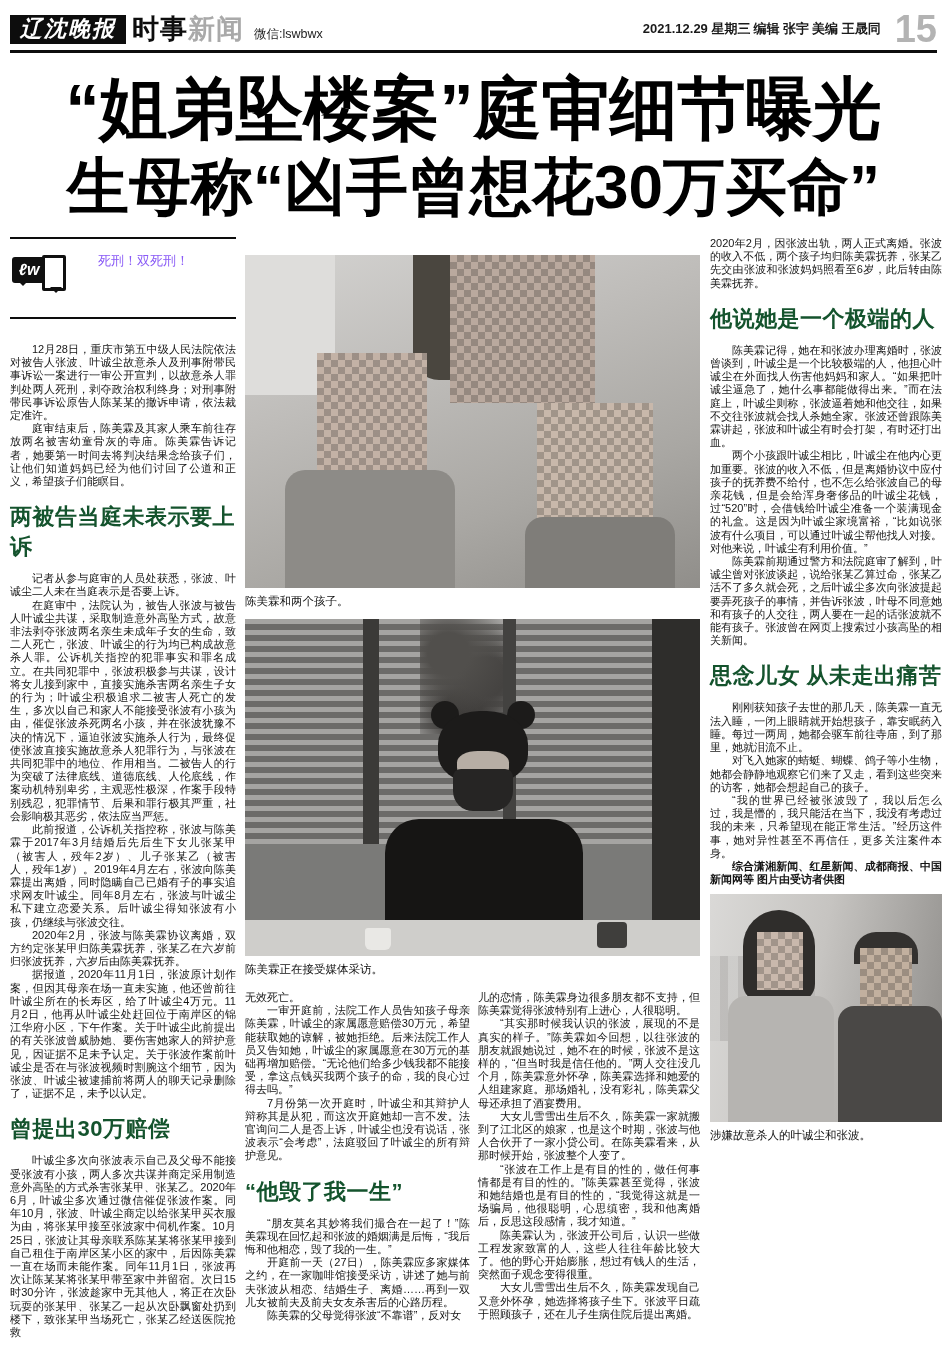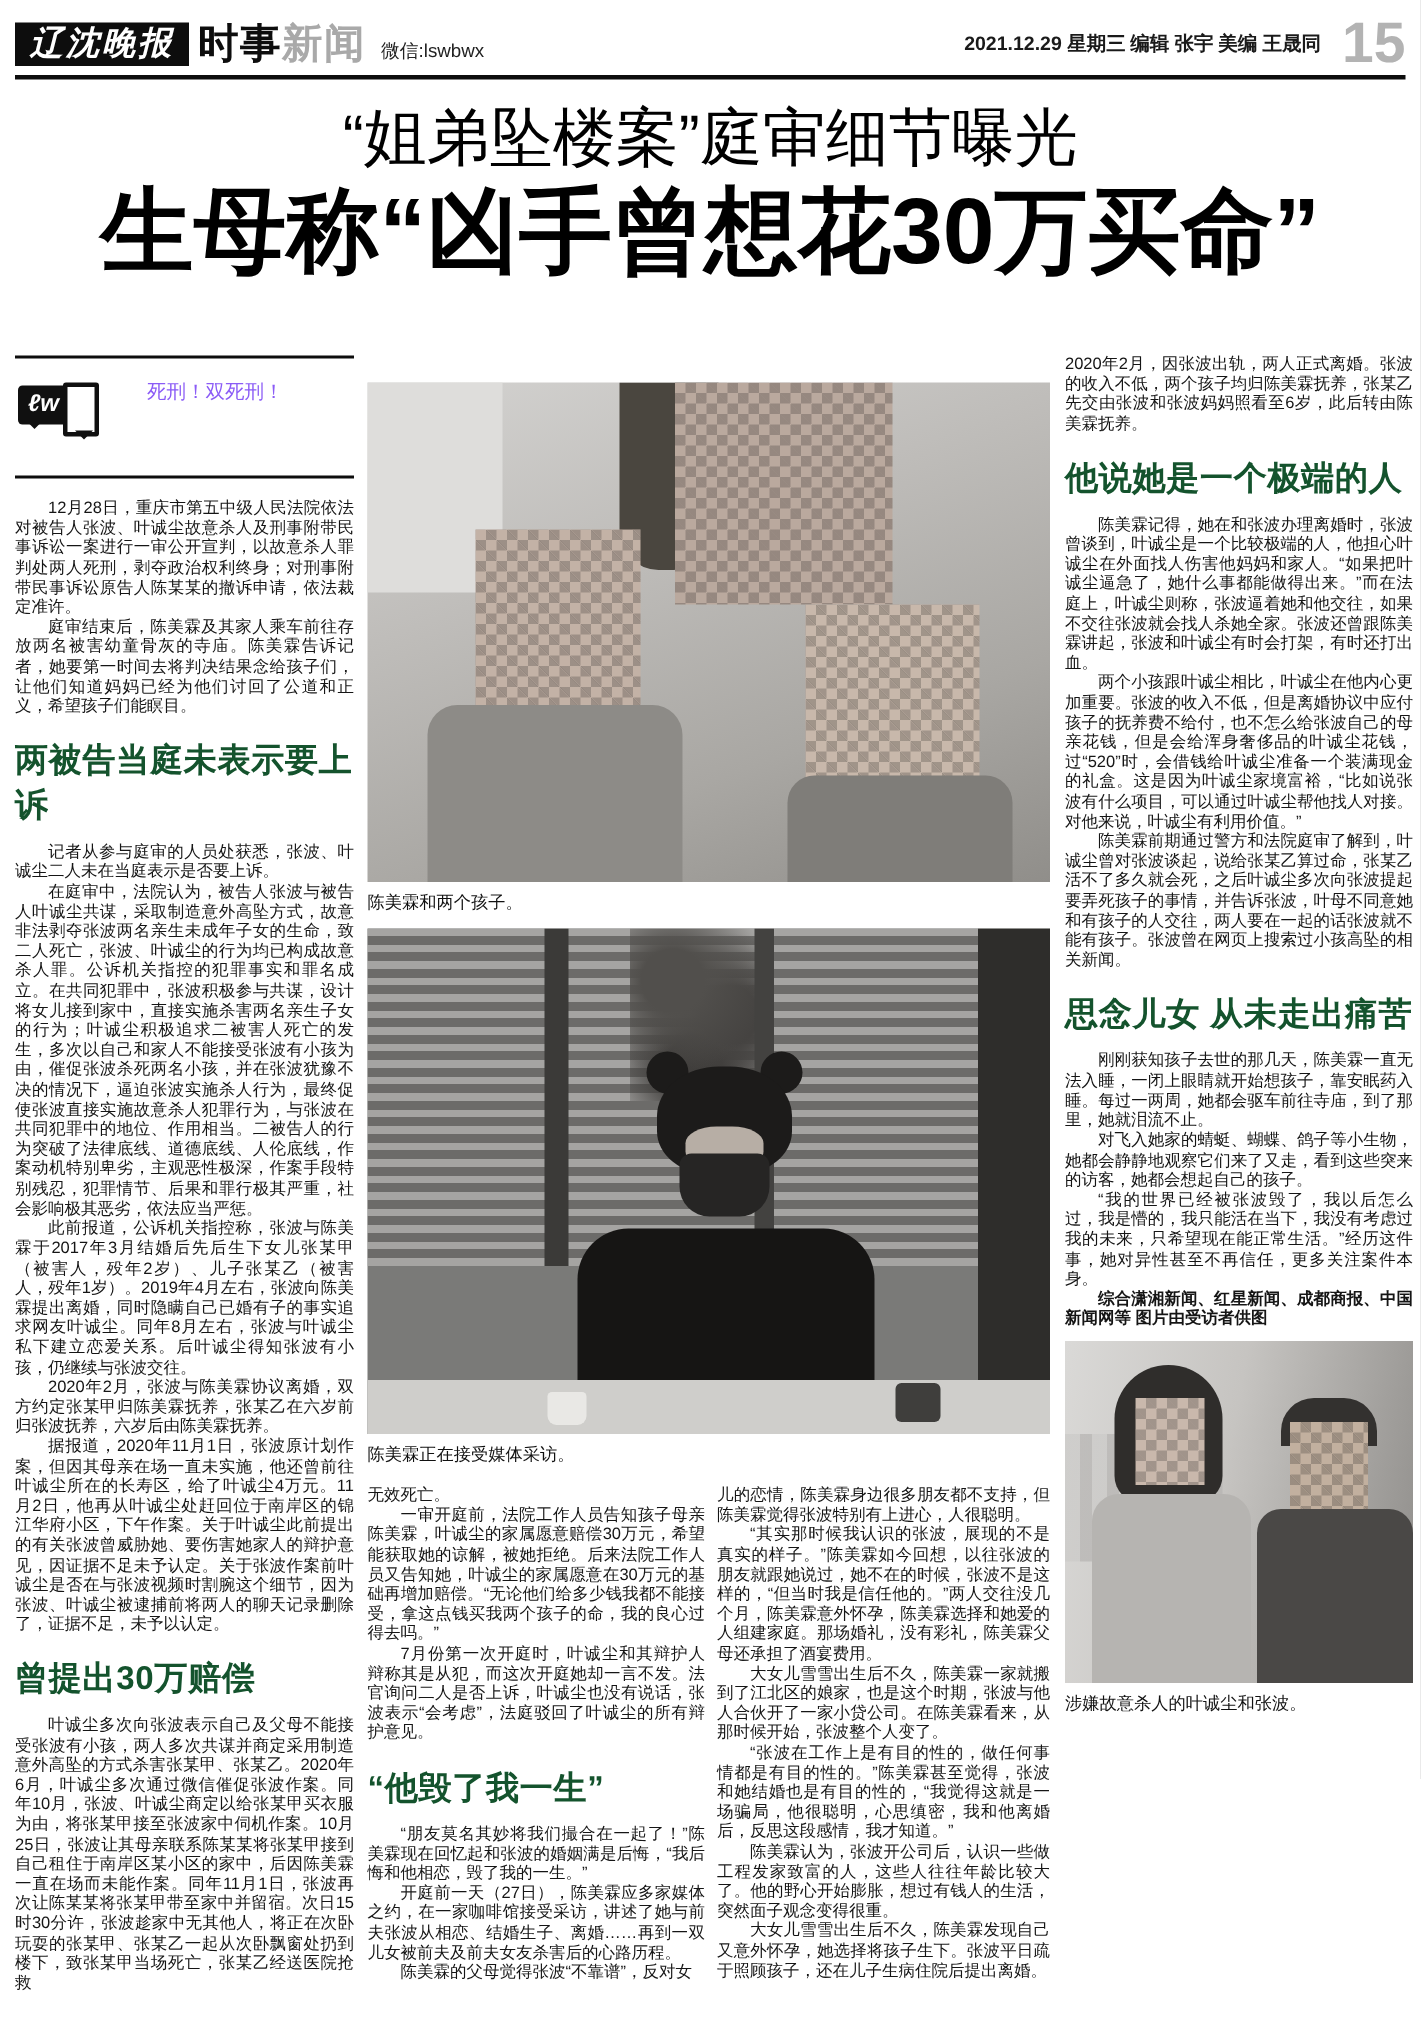--- a/index.html
+++ b/index.html
@@ -13,35 +13,35 @@
   .section-title{margin-left:6px;font-size:27px;font-weight:900;line-height:1;letter-spacing:1px;}
   .sec-bold{color:#0d0d0d;}
   .sec-light{color:#a9a9a9;}
   .wechat{margin-left:10px;font-size:12.5px;align-self:flex-end;padding-bottom:3px;color:#222;}
   .head-right{margin-left:auto;font-size:13px;font-weight:bold;display:flex;gap:3px;color:#1a1a1a;align-items:center;}
   .page-no{margin-left:14px;font-size:38px;font-weight:bold;color:#b3b3b3;line-height:1;}
   .head-rule{position:absolute;left:10px;right:10px;top:50px;border-top:3px solid #0d0d0d;}
 
   
   .headline{position:absolute;left:0;top:66px;width:947px;text-align:center;color:#000;}
-  .hl1{font-size:42px;font-weight:400;letter-spacing:0px;line-height:1.25;}
+  .hl1{font-size:68px;font-weight:700;letter-spacing:0px;line-height:1.25;}
   .hl2{font-size:62px;font-weight:900;letter-spacing:0px;line-height:1.1;margin-top:2px;}
 
   
   .col-left{position:absolute;left:10px;top:237px;width:226px;}
   .col-mid{position:absolute;left:245px;top:255px;width:455px;}
   .col-right{position:absolute;left:710px;top:237px;width:232px;}
 
   .para{margin:0;font-size:11px;line-height:13.2px;text-align:justify;text-indent:2em;}
   .flush{text-indent:0;}
   .subhead{font-size:22px;font-weight:900;letter-spacing:.5px;margin:14px 0 10px;color:#14532d;}
 
   
   .intro-box{border-top:2px solid #0d0d0d;border-bottom:2px solid #0d0d0d;
-             padding:12px 2px 14px;margin-bottom:14px;overflow:hidden;}
+             padding:12px 2px 14px;margin-bottom:24px;overflow:hidden;}
   .quote-icon{float:left;width:52px;height:46px;position:relative;margin:4px 8px 2px 0;}
   .qi-bubble{position:absolute;left:0;top:2px;width:34px;height:26px;background:#101010;color:#fff;
              font-style:italic;font-weight:bold;font-size:16px;text-align:center;line-height:25px;border-radius:3px;}
   .qi-bubble::after{content:"";position:absolute;left:6px;bottom:-8px;border:5px solid transparent;border-top-color:#101010;}
   .qi-bubble2{position:absolute;left:30px;top:0;width:18px;height:30px;border:3px solid #101010;border-radius:2px;background:#fff;}
   .qi-bubble2::after{content:"";position:absolute;right:1px;bottom:-11px;border:6px solid transparent;border-top-color:#101010;}
   .intro-text p{margin:0;font-size:13px;line-height:19px;text-indent:2em;text-align:justify;color:#8b5cf6;}
 
   
   .photo{position:relative;overflow:hidden;background:#bdbdbd;}

